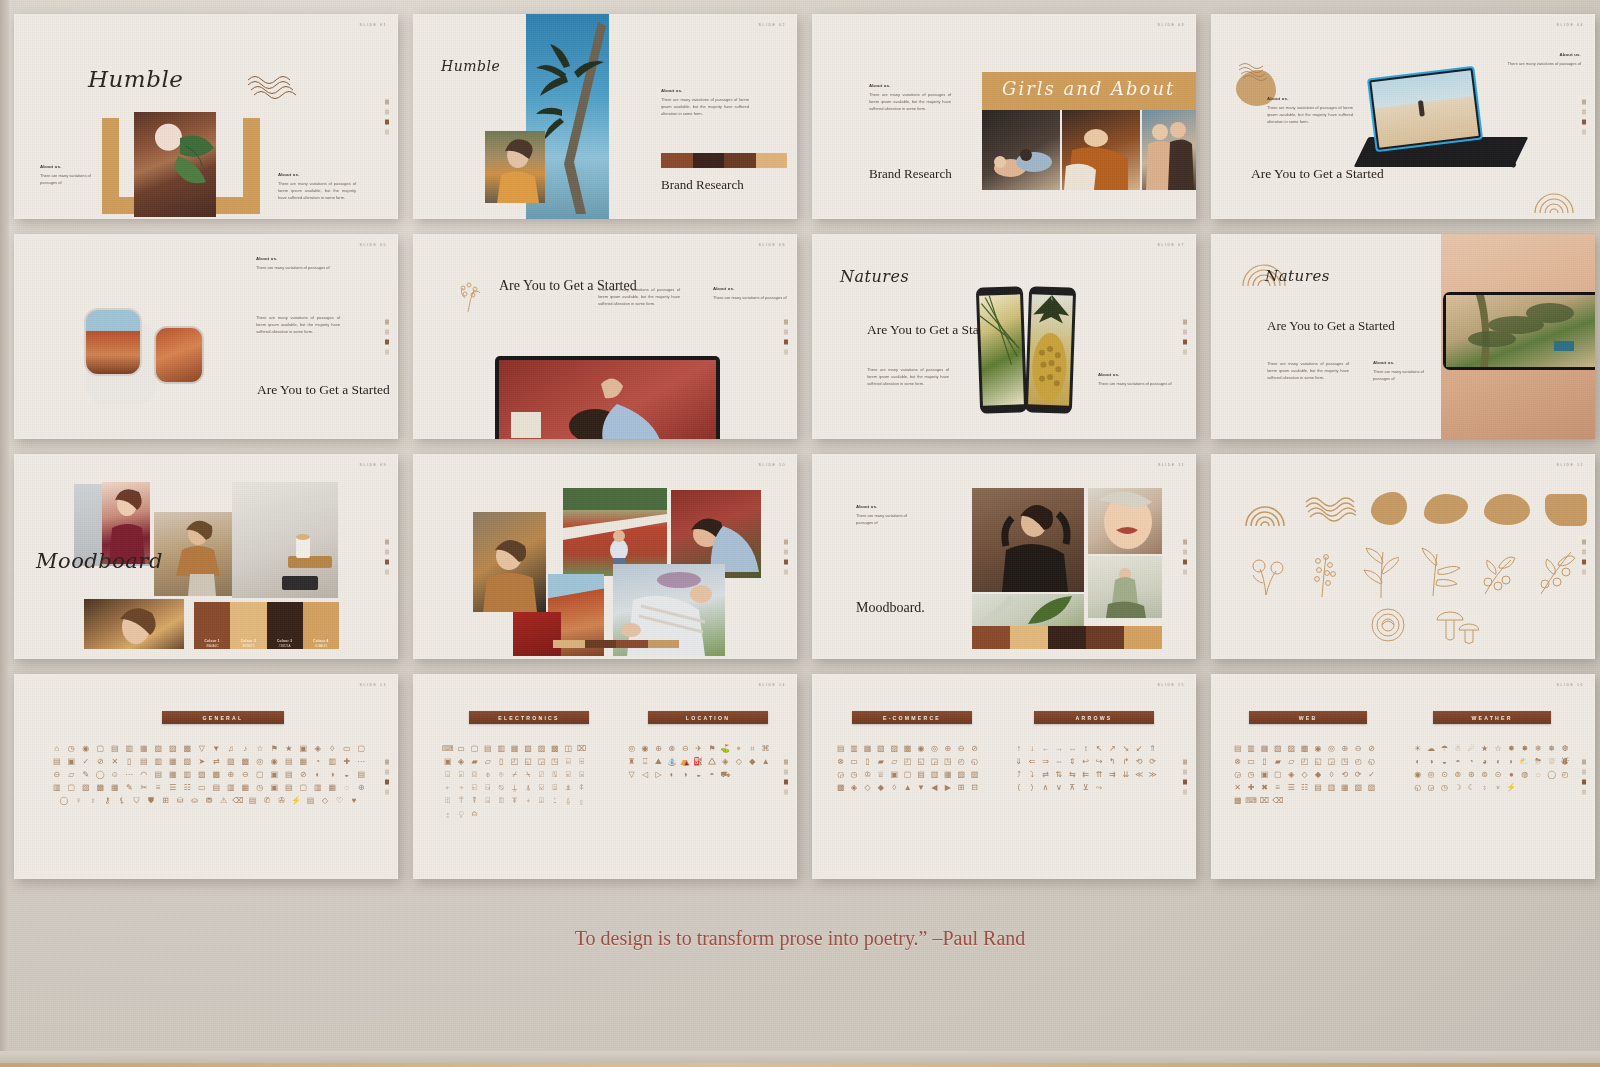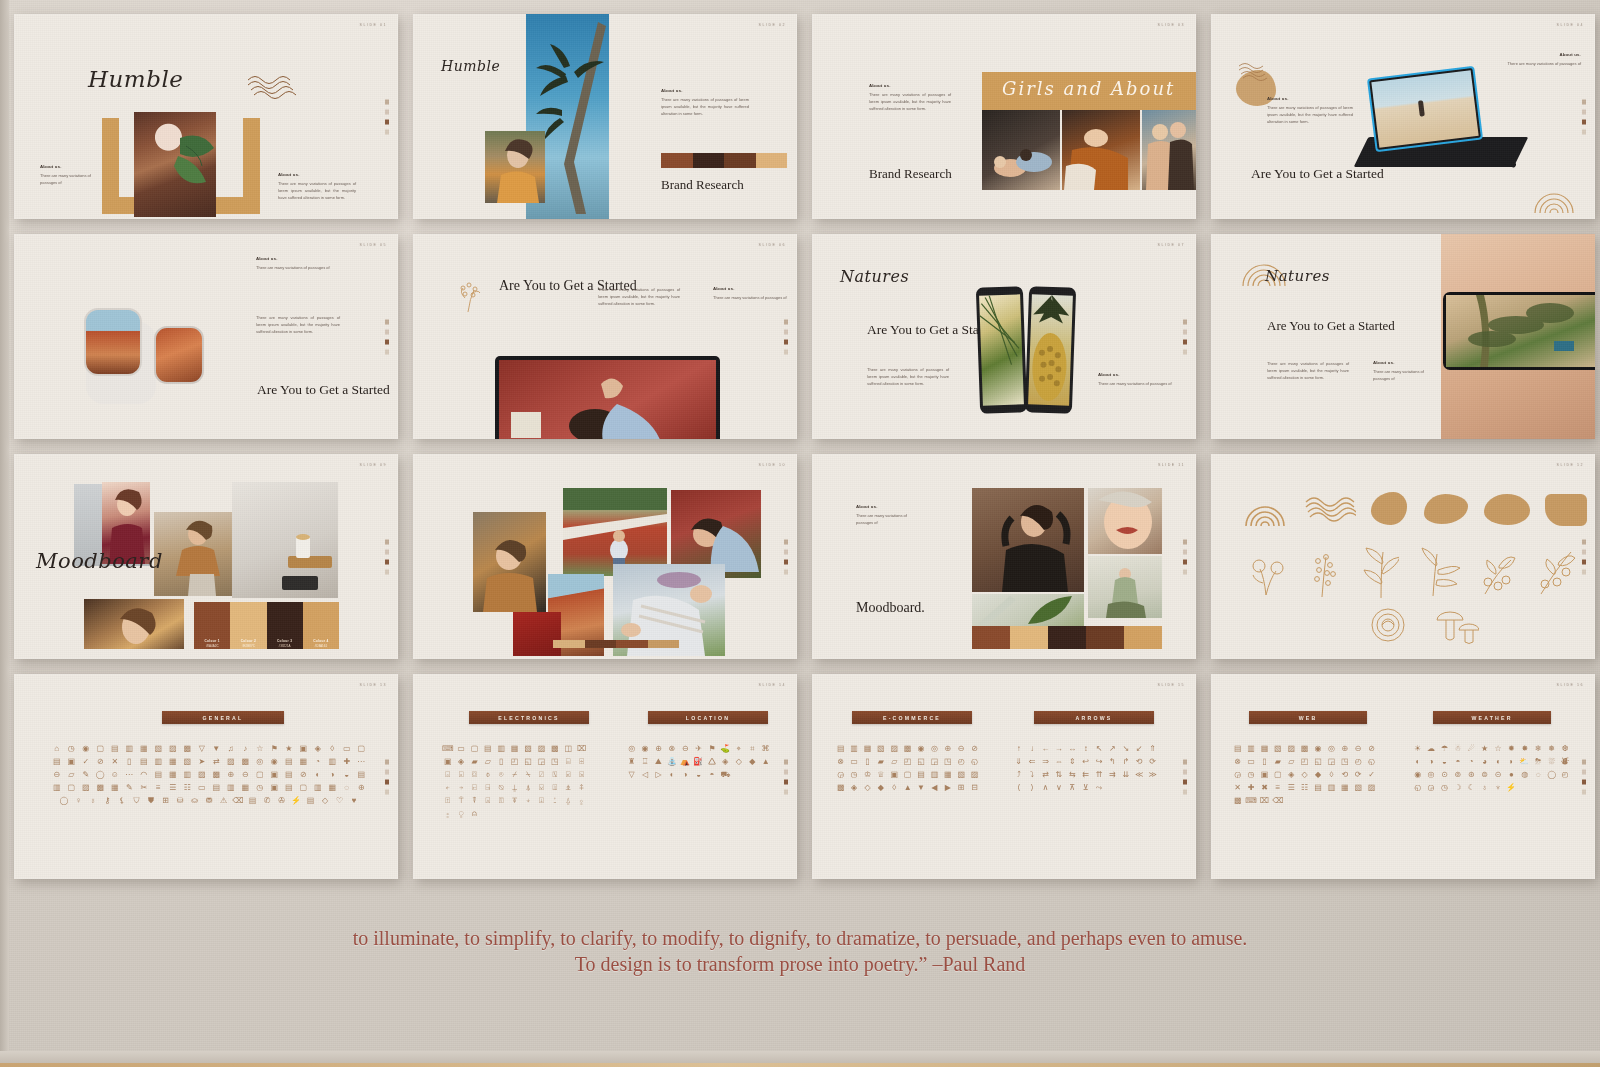--- a/index.html
+++ b/index.html
@@ -1157,18 +1157,17 @@
         <span>☾</span>
         <span>♁</span>
         <span>♆</span>
         <span>⚡</span>
       </div>
   </div>
 
 </div>
 
 <div id="quote">
-  <div>to illuminate, to simplify, to clarify, to modify, to dignify, to dramatize, to persuade, and perhaps even to amuse.</div>
   <div>To design is to transform prose into poetry.” –Paul Rand</div>
 </div>
 
 <div id="strip-bottom"></div>
 <div id="strip-accent"></div>
 
 </body></html>

